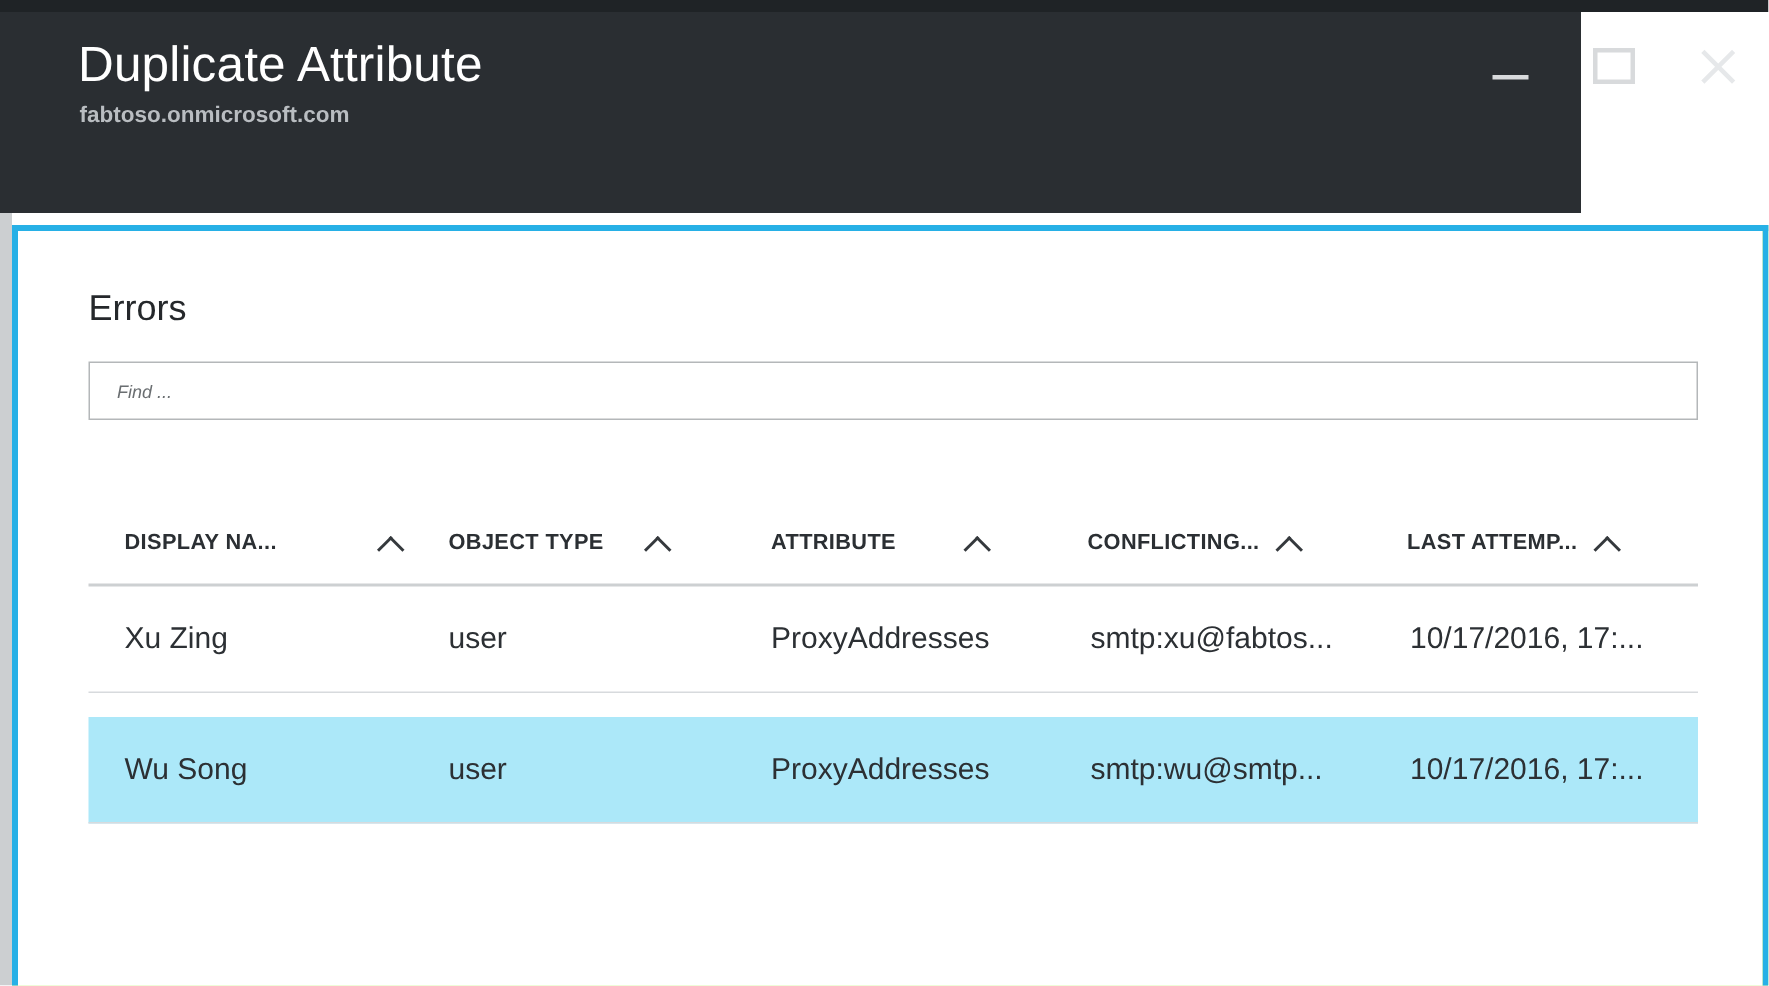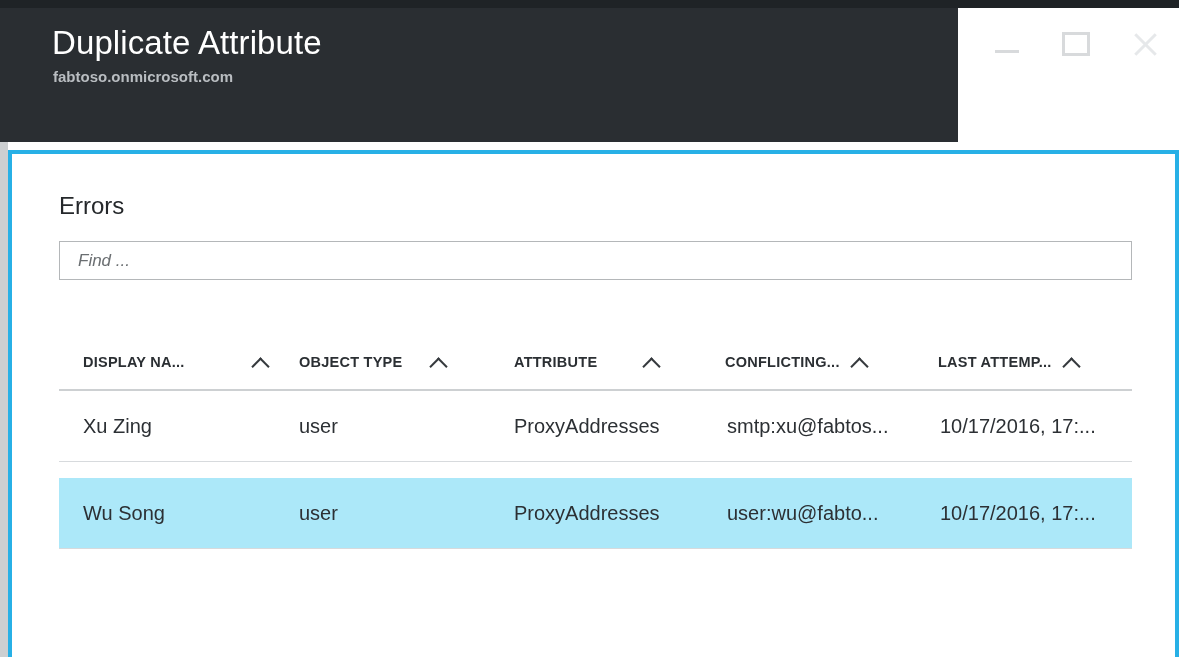--- a/index.html
+++ b/index.html
@@ -25,21 +25,21 @@
     top: 0; left: 0;
     width: 1179px;
     height: 8px;
     background: #1f2326;
   }
 
   
   .titlebar {
     position: absolute;
     top: 8px; left: 0;
-    width: 958px;
+    width: 1054px;
     height: 134px;
     background: #2a2e32;
   }
 
   .titlebar-edge {
     position: absolute;
     top: 8px; left: 0;
     width: 8px;
     height: 134px;
     background: #3c4146;
@@ -154,21 +154,21 @@
   
   .find-input {
     position: absolute;
     left: 47px;
     top: 87px;
     width: 1073px;
     height: 39px;
     border: 1px solid #b4b7b9;
     background: #ffffff;
     font-family: "Liberation Sans", sans-serif;
-    font-size: 17px;
+    font-size: 12px;
     font-style: italic;
     color: #3b3f42;
     padding: 0 0 0 18px;
     outline: none;
   }
   .find-input::placeholder {
     color: #6a6e71;
     font-style: italic;
     opacity: 1;
   }
@@ -329,21 +329,21 @@
           <span class="cell c1">user</span>
           <span class="cell c2">ProxyAddresses</span>
           <span class="cell c3">smtp:xu@fabtos...</span>
           <span class="cell c4">10/17/2016, 17:...</span>
         </div>
 
         <div class="trow selected">
           <span class="cell c0">Wu Song</span>
           <span class="cell c1">user</span>
           <span class="cell c2">ProxyAddresses</span>
-          <span class="cell c3">user:wu@fabto...</span>
+          <span class="cell c3">smtp:wu@smtp...</span>
           <span class="cell c4">10/17/2016, 17:...</span>
         </div>
 
       </div>
 
     </div>
   </div>
 
 </div>
 

